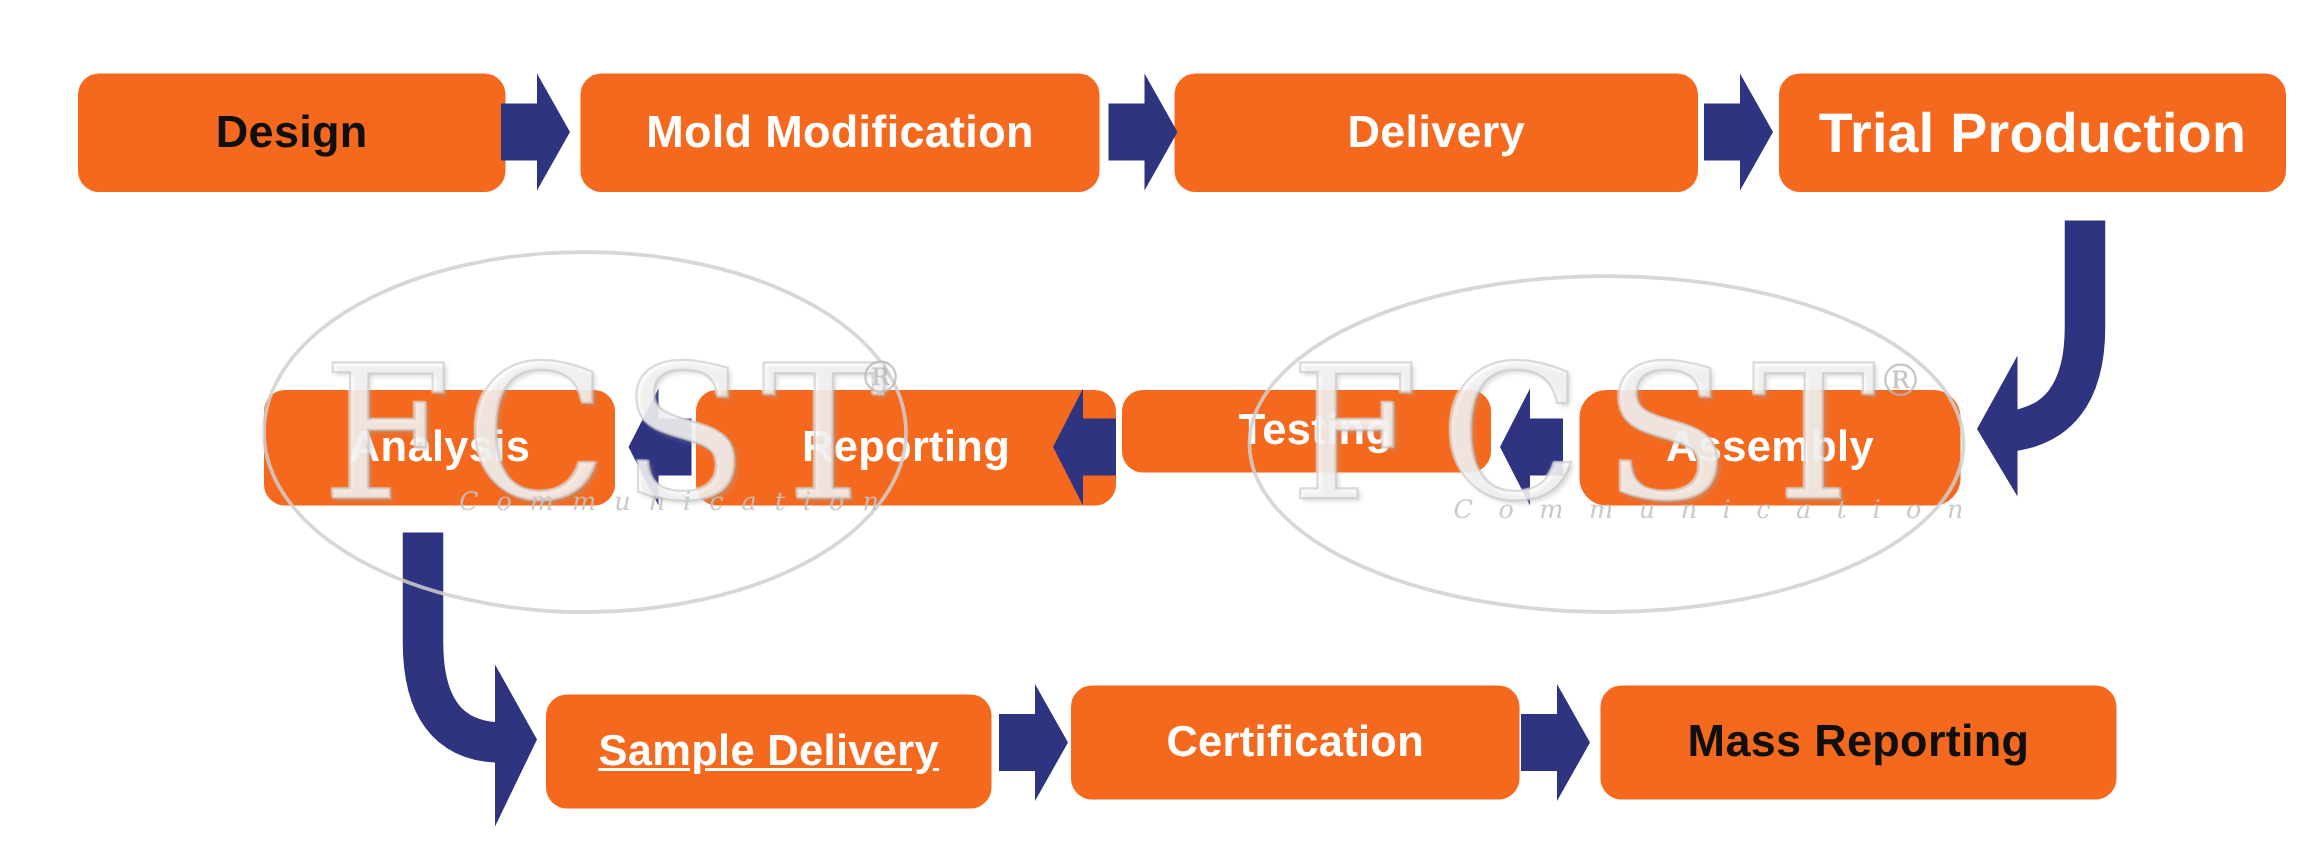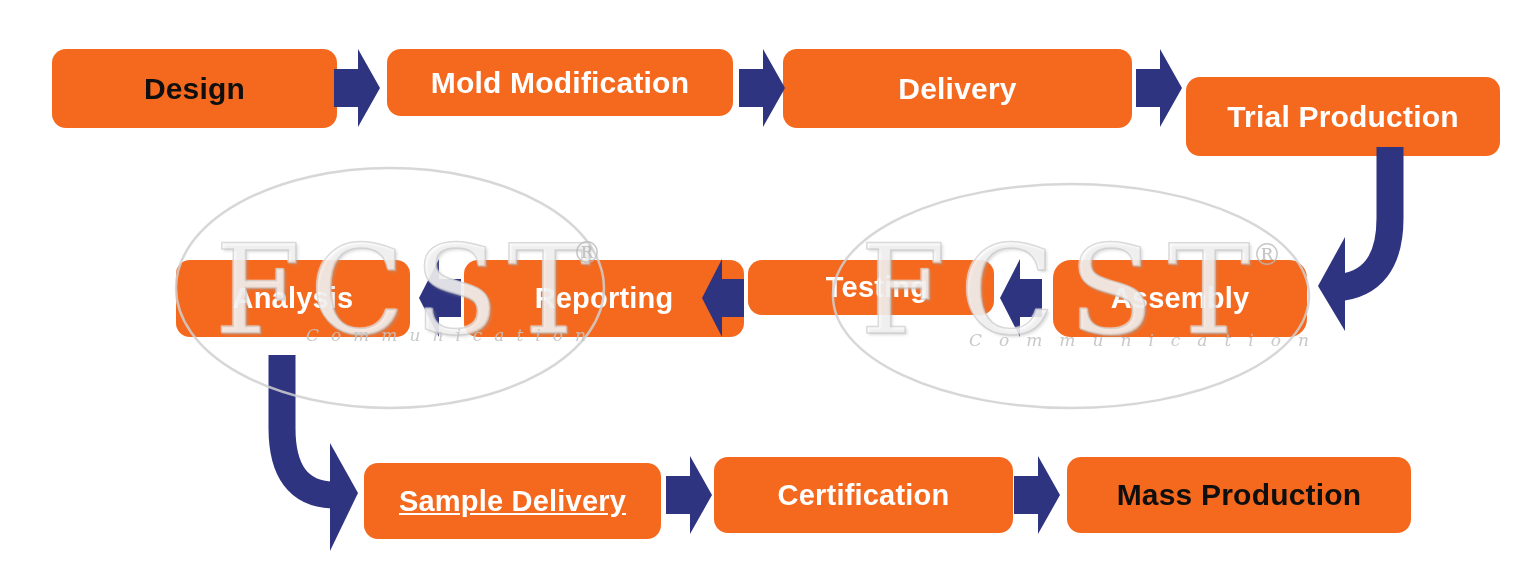--- a/index.html
+++ b/index.html
@@ -46,27 +46,27 @@
   }
 </style>
 </head>
 <body>
 
 <div class="canvas">
 
   <div class="flow-box dark-label" style="left:33px;top:49px;width:285px;height:79px;font-size:30px;margin-left:19px;">
     <span>Design</span>
   </div>
-  <div class="flow-box" style="left:387px;top:49px;width:346px;height:67px;font-size:30px;">
+  <div class="flow-box" style="left:387px;top:49px;width:346px;height:79px;font-size:30px;">
     <span>Mold Modification</span>
   </div>
   <div class="flow-box" style="left:783px;top:49px;width:349px;height:79px;font-size:30px;">
     <span>Delivery</span>
   </div>
-  <div class="flow-box" style="left:1186px;top:49px;width:314px;height:79px;font-size:30px;margin-top:28px;">
+  <div class="flow-box" style="left:1186px;top:49px;width:338px;height:79px;font-size:37px;">
     <span>Trial Production</span>
   </div>
 
   <div class="flow-box" style="left:176px;top:260px;width:234px;height:77px;justify-content:center;">
     <span>Analysis</span>
   </div>
   <div class="flow-box" style="left:464px;top:260px;width:280px;height:77px;align-items:center;">
     <span>Reporting</span>
   </div>
   <div class="flow-box" style="left:748px;top:260px;width:234px;height:55px;padding-left:12px;">
@@ -76,21 +76,21 @@
     <span>Assembly</span>
   </div>
 
   <div class="flow-box" style="left:364px;top:463px;width:297px;height:76px;text-decoration:underline;">
     <span>Sample Delivery</span>
   </div>
   <div class="flow-box" style="left:714px;top:457px;width:299px;height:76px;">
     <span>Certification</span>
   </div>
   <div class="flow-box dark-label" style="left:1067px;top:457px;width:344px;height:76px;font-size:30px;">
-    <span>Mass Production</span>
+    <span>Mass Reporting</span>
   </div>
 
   <svg class="arrow-layer" viewBox="0 0 1540 577">
 
     <polygon points="334,69 358,69 358,49 380,88 358,127 358,107 334,107"></polygon>
     <polygon points="739,69 763,69 763,49 785,88 763,127 763,107 739,107"></polygon>
     <polygon points="1136,69 1160,69 1160,49 1182,88 1160,127 1160,107 1136,107"></polygon>
 
     <path class="shaft" d="M 1390 147 L 1390 218 Q 1390 284 1336 288"></path>
     <polygon points="1318,286 1345,237 1345,331"></polygon>

